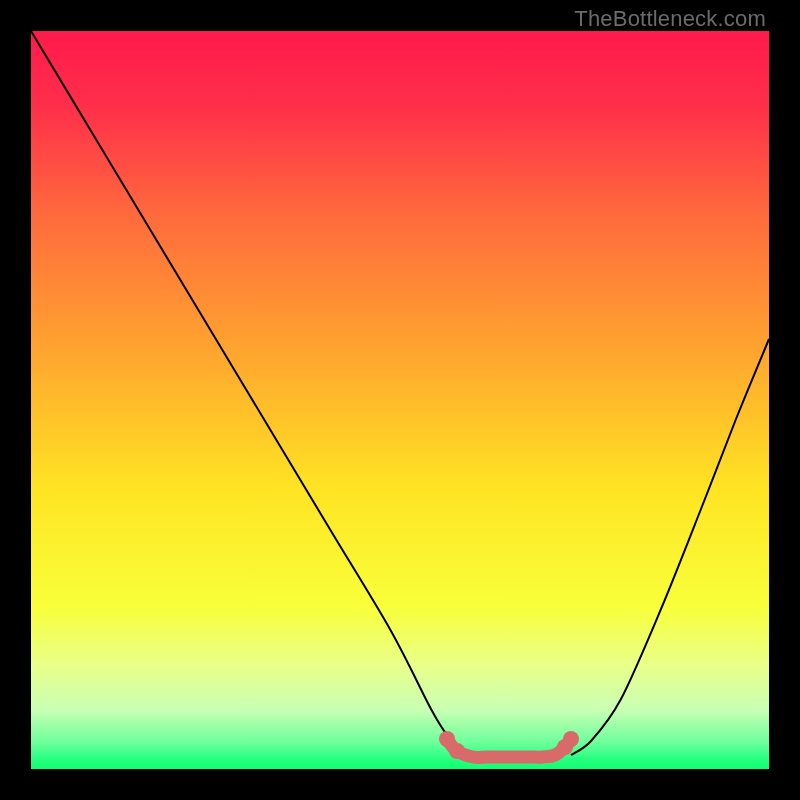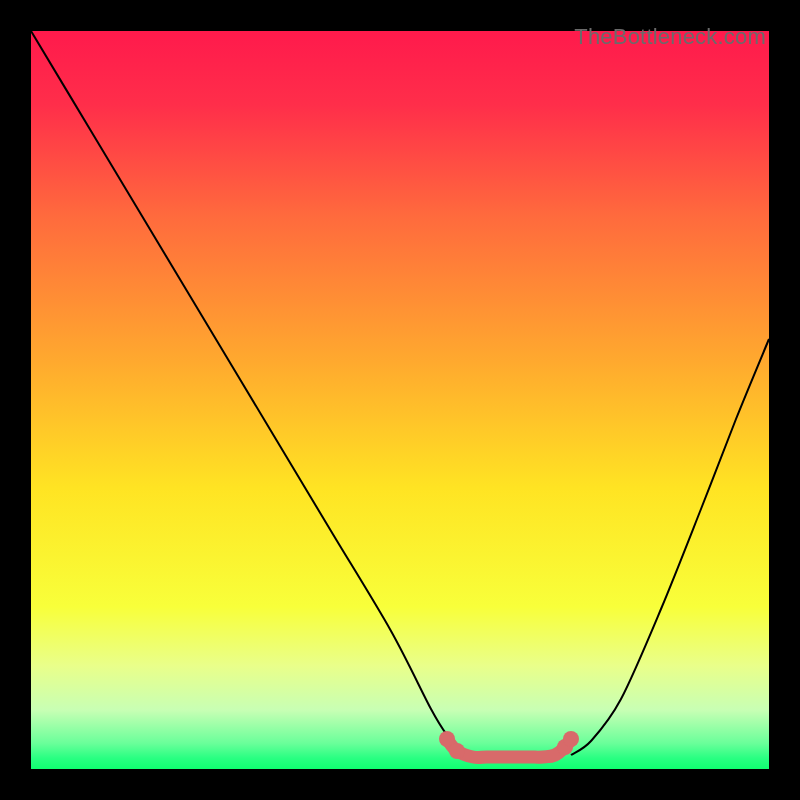--- a/index.html
+++ b/index.html
@@ -23,21 +23,21 @@
     top: 31px;
     width: 738px;
     height: 738px;
   }
   .gradient-bg {
     width: 100%;
     height: 100%;
   }
   .watermark {
     position: absolute;
-    top: 24px;
+    top: 6px;
     right: 34px;
     color: #6b6b6b;
     font-size: 22px;
     font-weight: 400;
     letter-spacing: 0.2px;
     user-select: none;
     margin-left: 15px;
   }
   svg.curves {
     position: absolute;

